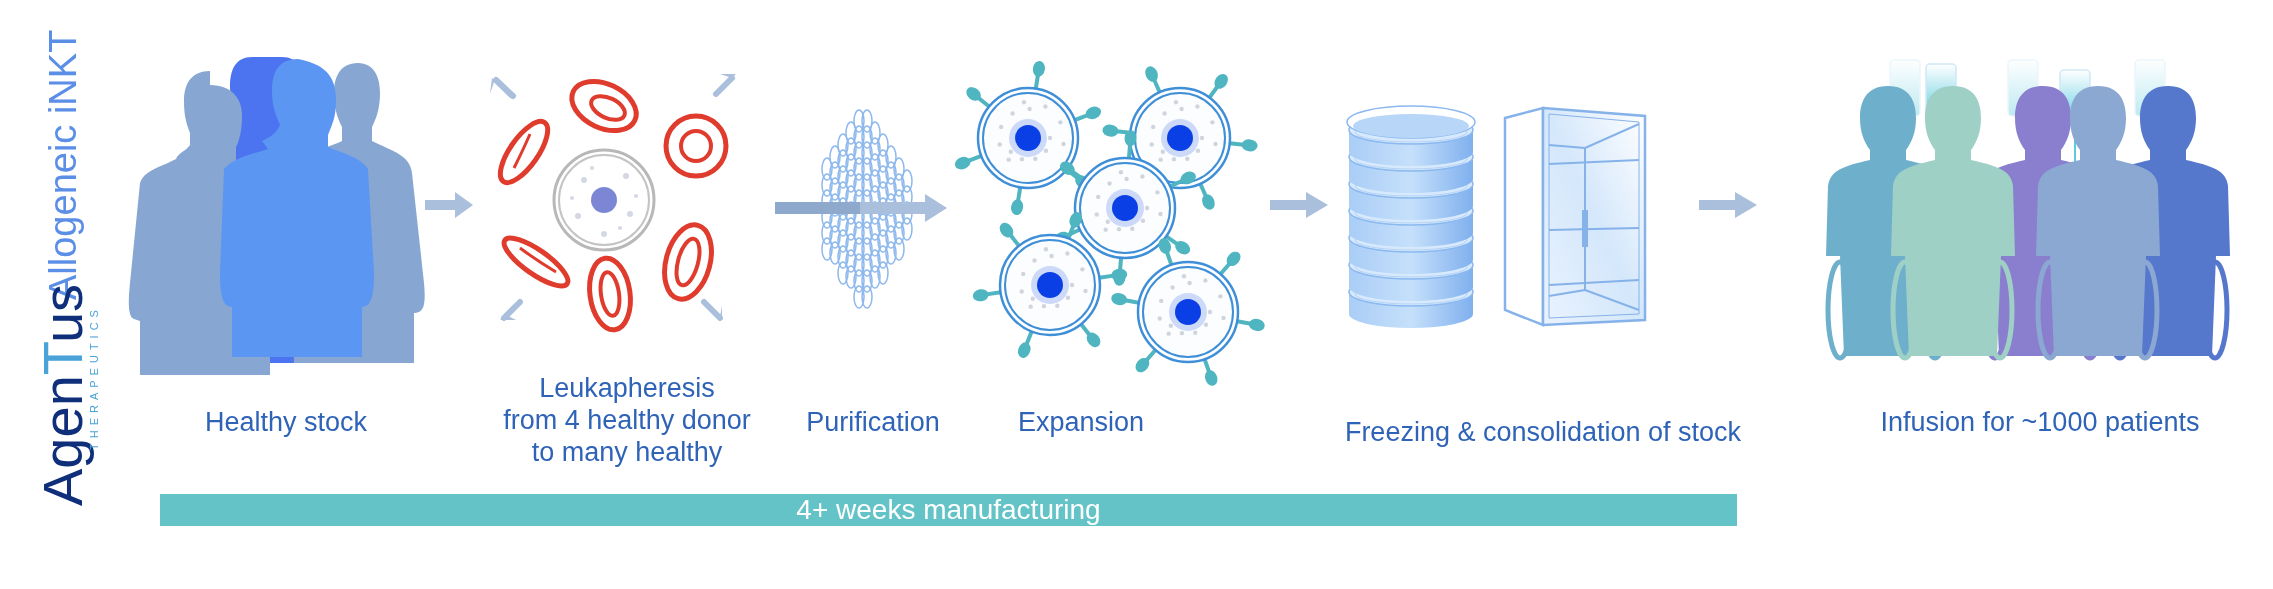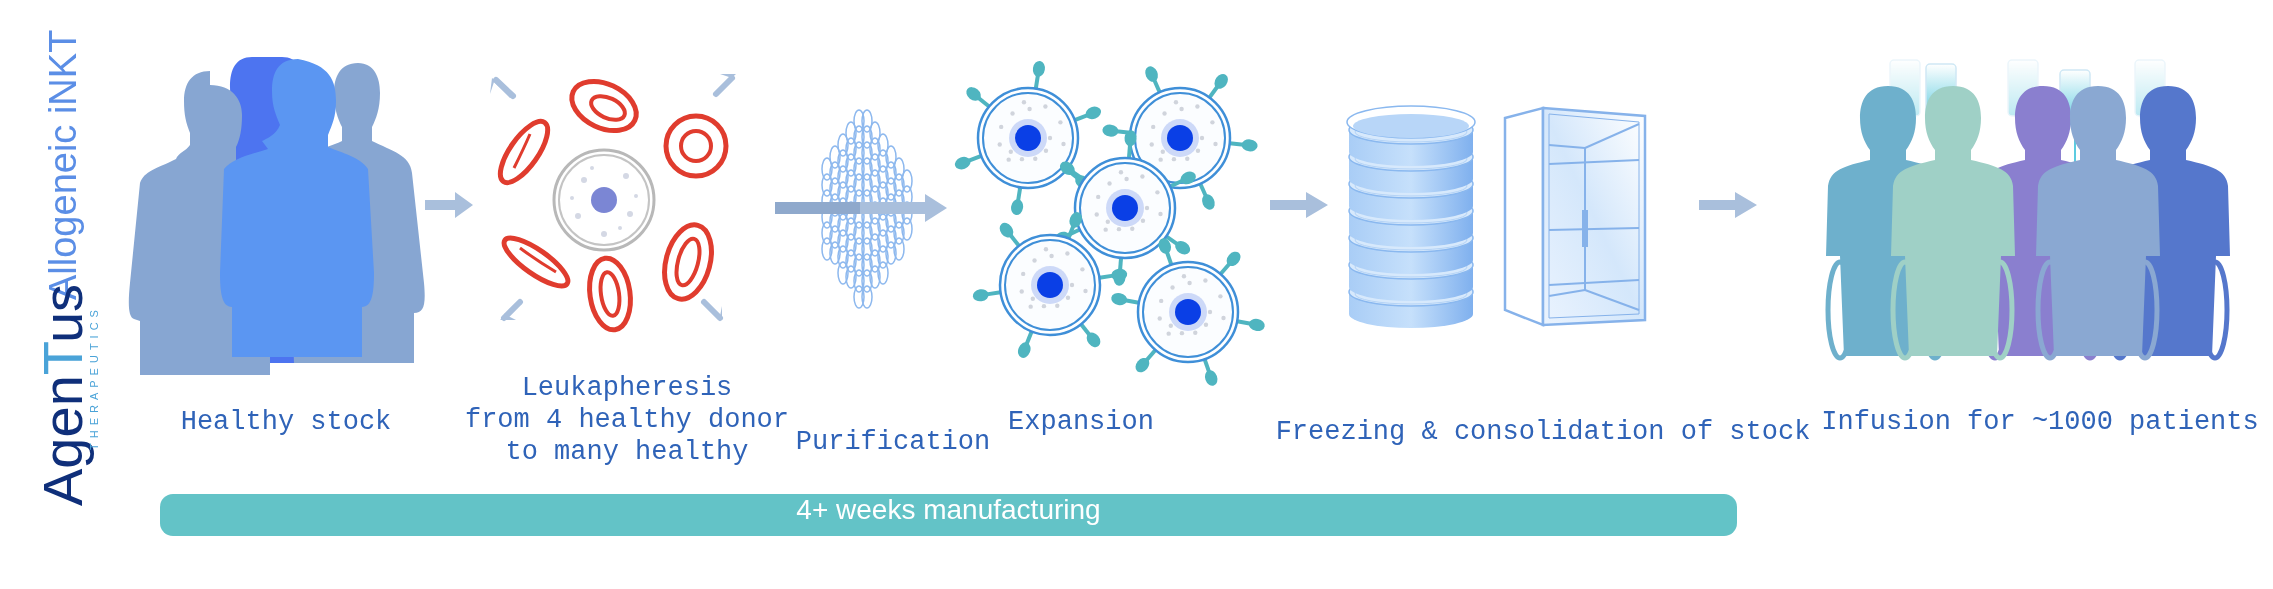--- a/index.html
+++ b/index.html
@@ -1,27 +1,27 @@
 <!DOCTYPE html>
 <html><head>
 <meta charset="utf-8">
 <style>
   html, body { margin: 0; padding: 0; background: #ffffff; }
   body { width: 2273px; height: 589px; position: relative; overflow: hidden;
          font-family: "Liberation Sans", sans-serif; }
   .label { position: absolute; color: #2f63b8; font-size: 27px; text-align: center;
            line-height: 32px; white-space: nowrap; transform: translateX(-50%); }
-  .label div { display: block; font-family: Liberation Mono, monospace; }
+  .label div { display: block; }
   .brand-vert { position: absolute; transform-origin: 0 0; transform: rotate(-90deg); white-space: nowrap; }
   .sub-title { color: #5b8ee6; font-size: 38px; }
   .logo-agen { color: #0f2f7a; font-size: 56px; letter-spacing: 0px; }
   .logo-t { color: #4aa3d8; }
   .logo-sub { color: #4aa3d8; font-size: 11px; letter-spacing: 5px; }
-  .bar { position: absolute; left: 160px; top: 494px; width: 1577px; height: 42px; background: #63c3c7;
-         color: #ffffff; font-size: 28px; display: flex; align-items: flex-start; justify-content: center; border-radius: 13px; }
+  .bar { position: absolute; left: 160px; top: 494px; width: 1577px; height: 32px; background: #63c3c7;
+         color: #ffffff; font-size: 28px; display: flex; align-items: center; justify-content: center; }
   svg { position: absolute; overflow: visible; }
 </style>
 </head>
 <body>
 
 <div class="brand-vert" style="left:42px; top:300px;">
   <span class="sub-title">Allogeneic iNKT</span>
 </div>
 <div class="brand-vert" style="left:30px; top:506px;">
   <span class="logo-agen">Agen</span><span class="logo-agen logo-t">T</span><span class="logo-agen">us</span>
@@ -487,21 +487,21 @@
   </svg>
 
 <div class="label" style="left:286px; top:406px;">
   <div>Healthy stock</div>
 </div>
 <div class="label" style="left:627px; top:372px;">
   <div>Leukapheresis</div>
   <div>from 4 healthy donor</div>
   <div>to many healthy</div>
 </div>
-<div class="label" style="left:873px; top:426px;margin-left:20px;">
+<div class="label" style="left:873px; top:406px;">
   <div>Purification</div>
 </div>
 <div class="label" style="left:1081px; top:406px;">
   <div>Expansion</div>
 </div>
 <div class="label" style="left:1543px; top:416px;">
   <div>Freezing &amp; consolidation of stock</div>
 </div>
 <div class="label" style="left:2040px; top:406px;">
   <div>Infusion for ~1000 patients</div>

